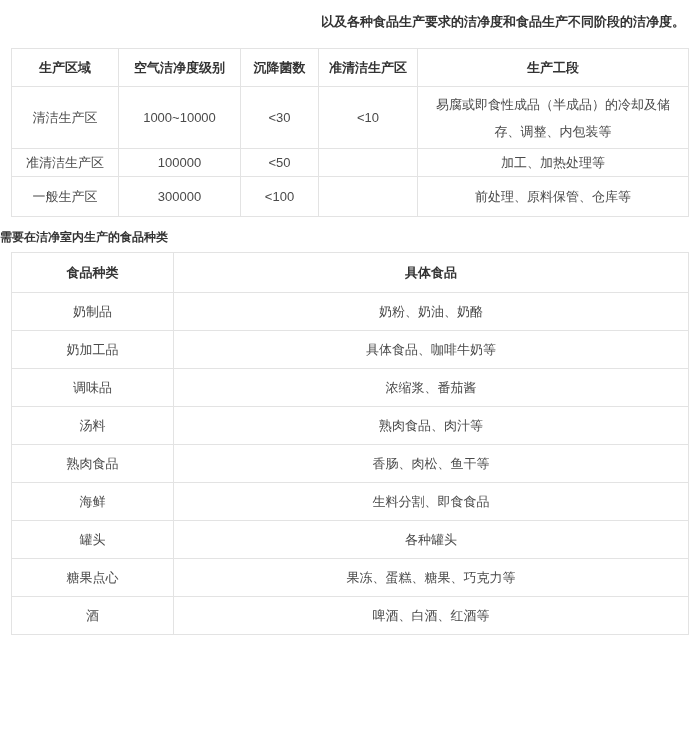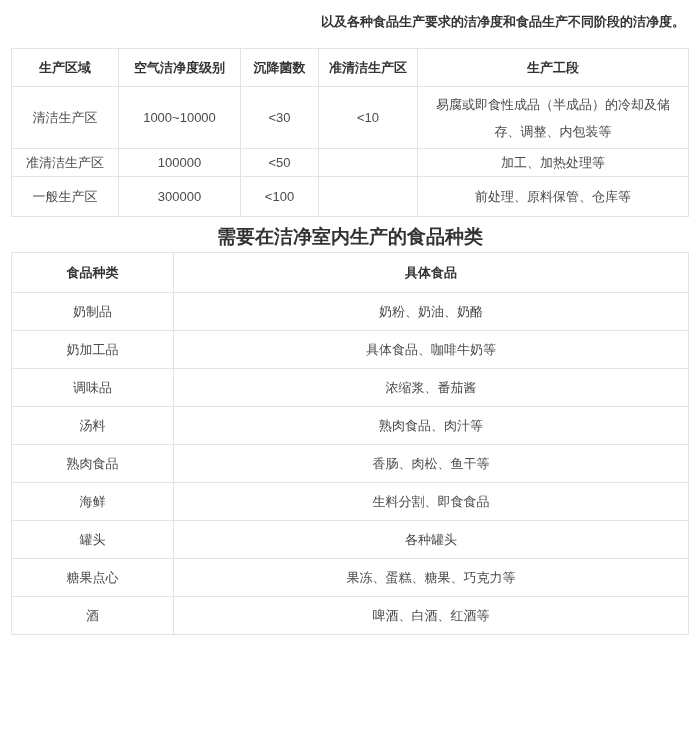--- a/index.html
+++ b/index.html
@@ -22,22 +22,21 @@
   .intro {
     margin: 13px 15px 0;
     text-align: right;
     font-size: 13px;
     font-weight: bold;
     color: var(--heading);
     line-height: 18px;
   }
   .sub-title {
     margin: 13px 0 0;
-    text-align: center;
-    font-size: 19px;
+    font-size: 12px;
     font-weight: bold;
     color: var(--heading);
     line-height: 14px;
   }
   table {
     border-collapse: collapse;
     table-layout: fixed;
     width: 677px;
   }
   table.t1 { margin: 17px auto 0; }

